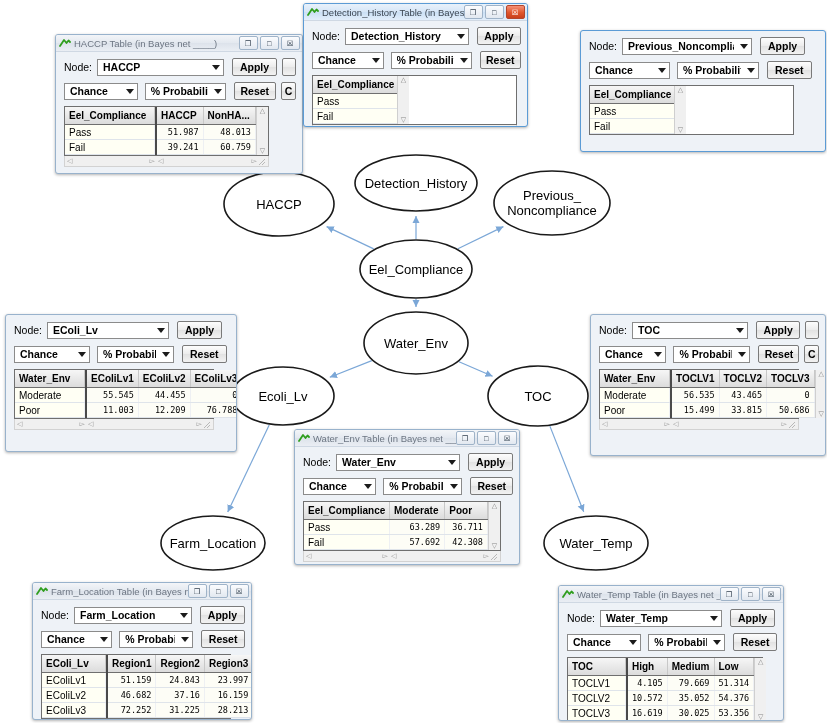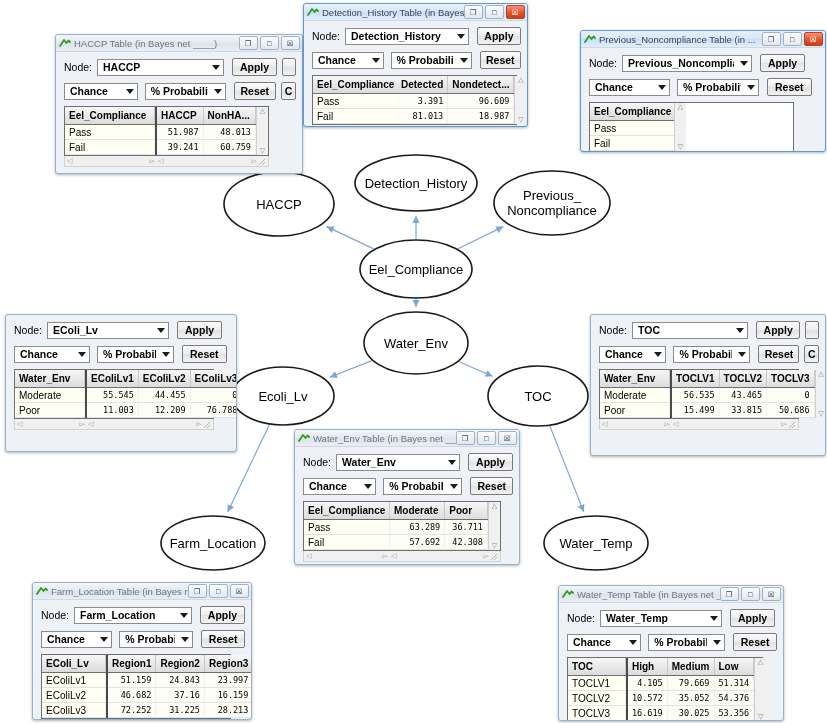--- a/index.html
+++ b/index.html
@@ -326,40 +326,20 @@
                 <tbody>
                   <tr>
                     <td class="state">Pass</td>
                   </tr>
                   <tr>
                     <td class="state">Fail</td>
                   </tr>
                 </tbody>
               </table>
             </div>
-            <div class="tbl-right">
-              <table class="cpt">
-                <thead>
-                  <tr>
-                    <th class="num" style="width:68px">Detected</th>
-                    <th class="num" style="width:70px">Nondetect...</th>
-                  </tr>
-                </thead>
-                <tbody>
-                  <tr>
-                    <td class="num">3.391</td>
-                    <td class="num">96.609</td>
-                  </tr>
-                  <tr>
-                    <td class="num">81.013</td>
-                    <td class="num">18.987</td>
-                  </tr>
-                </tbody>
-              </table>
-            </div>
             <div class="scrollcol">
               <span>△</span>
               <span>▽</span>
             </div>
           </div>
           <div class="hscroll" style="width:205px">
             <span class="hs-seg" style="width:80px">
               <span>◁</span>
               <span>▻</span>
             </span>
@@ -367,39 +347,20 @@
               <span>◁</span>
               <span>▻</span>
             </span>
             <span class="grip"><svg width="9" height="9" viewBox="0 0 9 9">
                 <path d="M8 2 L2 8 M8 5 L5 8 M8 8 L8 8" stroke="#8d8d8d" stroke-width="1"></path>
               </svg></span>
           </div>
         </div>
       </div>
       <div class="win active" style="left: 580px; top: 30px; width: 246px; height: 122px;">
-        <div class="titlebar">
-          <span class="app-icon">
-            <svg width="12" height="10" viewBox="0 0 12 10">
-              <path d="M1 8 L5 2 L7.5 5 L9.5 2.5 L11 4" fill="none" stroke="#2f9e1e" stroke-width="1.8" stroke-linecap="round" stroke-linejoin="round"></path>
-            </svg>
-          </span>
-          <span class="title-text">Previous_Noncompliance Table (in ...</span>
-          <span class="win-btns">
-            <span class="wbtn">
-              <span class="gl">❐</span>
-            </span>
-            <span class="wbtn">
-              <span class="gl">□</span>
-            </span>
-            <span class="wbtn close-red">
-              <span class="gl">☒</span>
-            </span>
-          </span>
-        </div>
         <div class="win-body">
           <div class="row">
             <span class="lbl">Node:</span>
             <span class="combo" style="width:130px">
               <span class="cv">Previous_Noncomplian_</span>
               <span class="caret"></span>
             </span>
             <span class="btn" style="margin-left:8px">Apply</span>
           </div>
           <div class="row">

